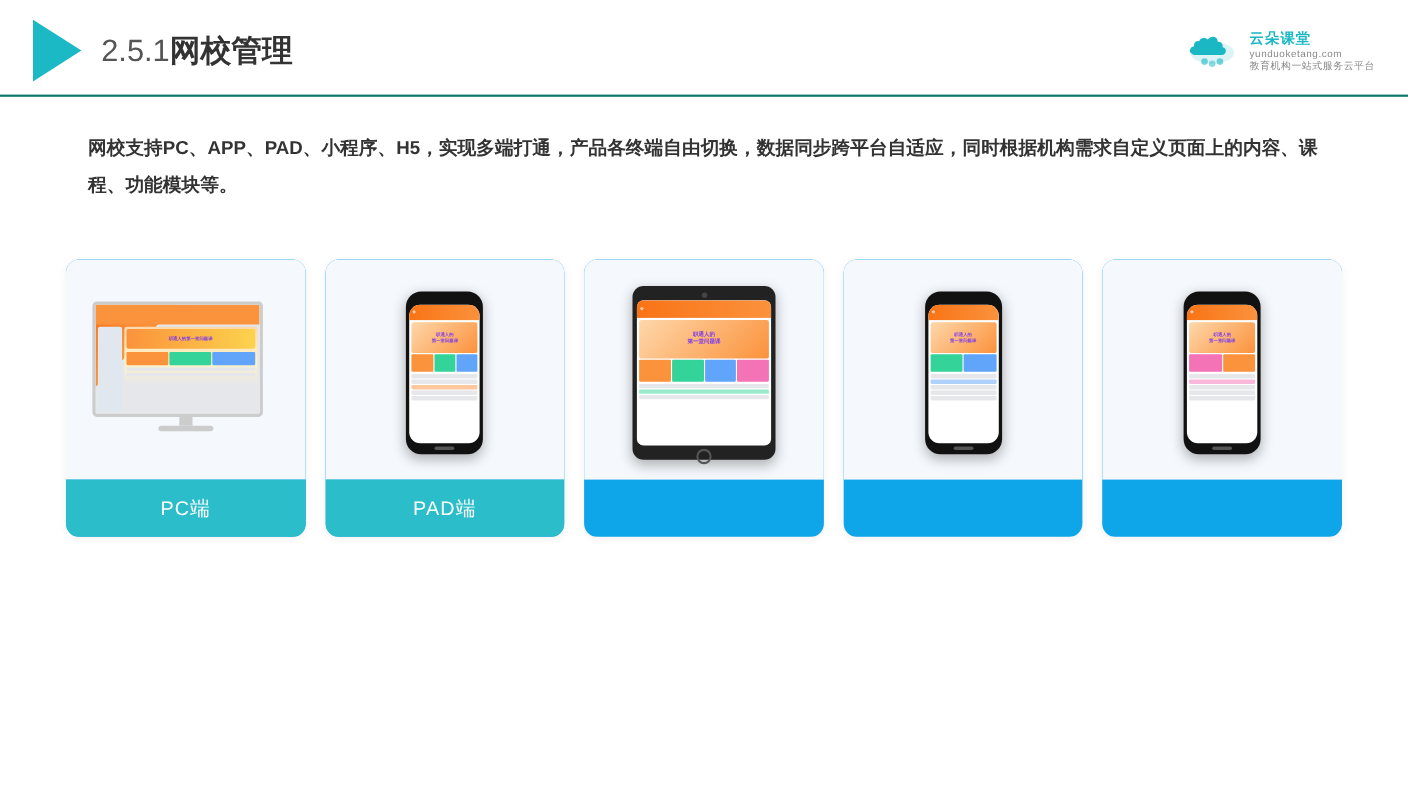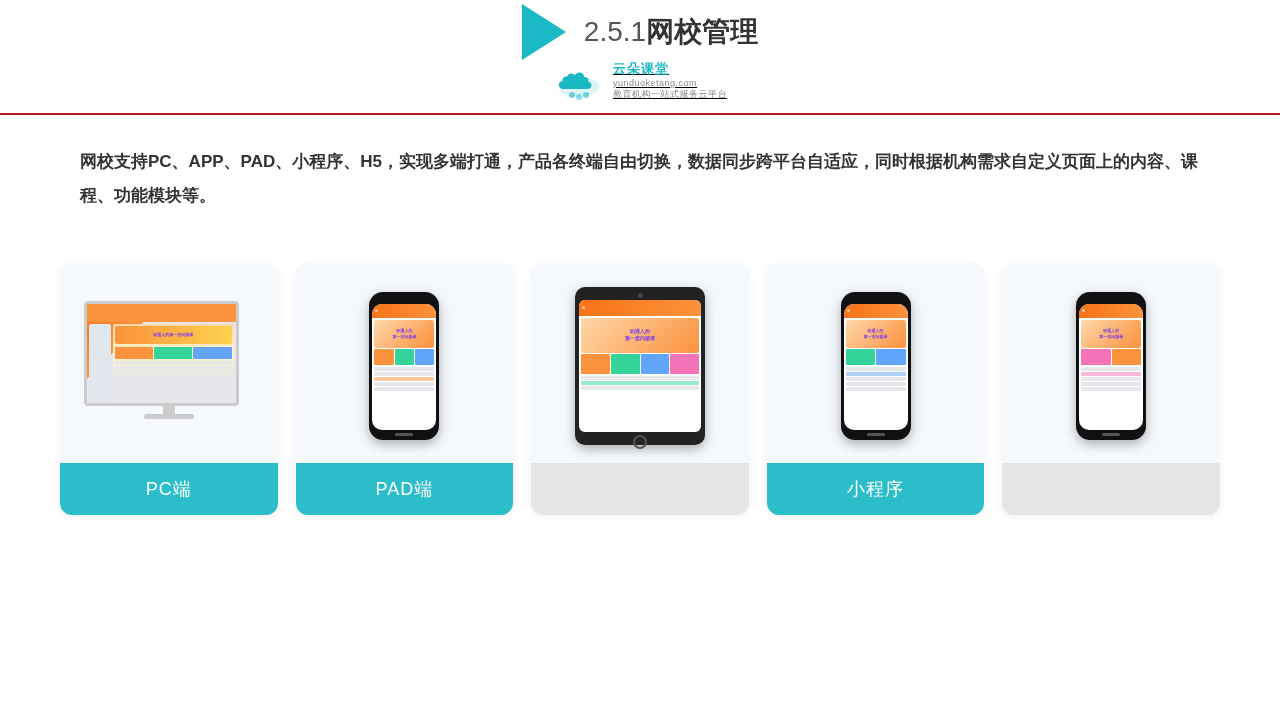--- a/index.html
+++ b/index.html
@@ -9,23 +9,22 @@
       background: #fff;
       font-family: 'Microsoft YaHei', '微软雅黑', sans-serif;
       overflow: hidden;
     }
 
     
     .header {
       display: flex;
       align-items: center;
       justify-content: space-between;
-      padding: 4px 30px 12px 30px;
-      border-bottom: 2px solid #b91c1c;
-      flex-direction: column;
+      padding: 18px 30px 12px 30px;
+      border-bottom: 2px solid #0f766e;
     }
     .header-left {
       display: flex;
       align-items: center;
       gap: 18px;
     }
     .play-icon {
       width: 0;
       height: 0;
       border-top: 28px solid transparent;
@@ -37,23 +36,22 @@
       font-size: 28px;
       font-weight: bold;
       color: #333;
     }
     .header-title span.num {
       color: #555;
       font-weight: normal;
     }
     .logo-area {
       display: flex;
-      align-items: flex-end;
+      align-items: flex-start;
       gap: 8px;
-      text-decoration: underline;
     }
     .logo-cloud {
       width: 52px;
       height: 36px;
     }
     .logo-text {
       display: flex;
       flex-direction: column;
       align-items: flex-start;
     }
@@ -82,21 +80,21 @@
     .cards-container {
       display: flex;
       justify-content: center;
       gap: 18px;
       padding: 30px 60px 20px 60px;
       margin-top: 10px;
     }
 
     .card {
       width: 220px;
-      background: #e5e5e5;
+      background: #0ea5e9;
       border-radius: 12px;
       overflow: hidden;
       display: flex;
       flex-direction: column;
       align-items: flex-start;
       box-shadow: 0 2px 8px rgba(0,0,0,0.06);
     }
 
     .card-image-area {
       width: 100%;
@@ -452,21 +450,20 @@
               <div class="screen-mini-row" style="background:#60a5fa;opacity:0.5;"></div>
               <div class="screen-mini-row"></div>
               <div class="screen-mini-row"></div>
               <div class="screen-mini-row"></div>
             </div>
           </div>
         </div>
         <div class="phone-home-btn"></div>
       </div>
     </div>
-    <div class="card-label">小程序</div>
   </div>
 
   <div class="card">
     <div class="card-image-area">
       <div class="device-phone">
         <div class="phone-notch"></div>
         <div class="phone-screen">
           <div class="screen-mini-header">
             <div class="screen-mini-dot"></div>
           </div>

